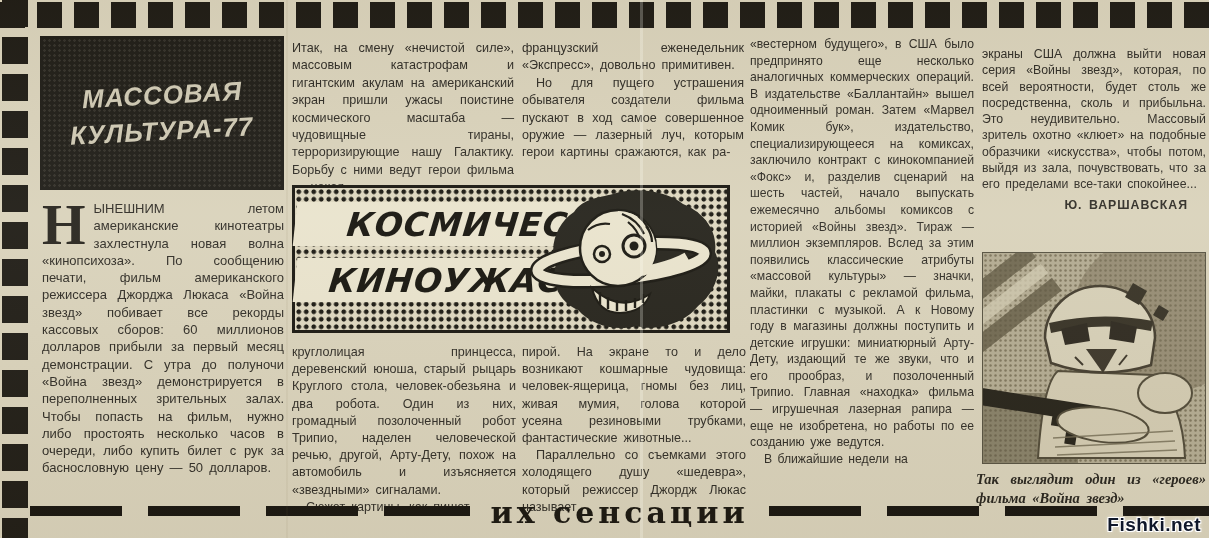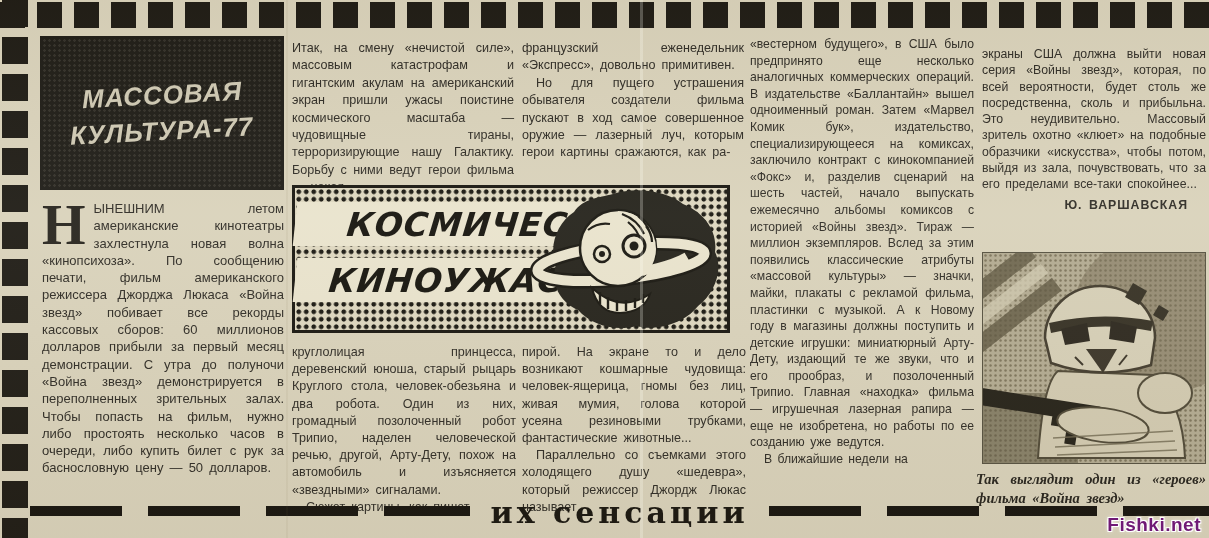--- a/index.html
+++ b/index.html
@@ -88,21 +88,21 @@
     flex:1;height:10px;
     background:repeating-linear-gradient(90deg,#16130e 0 92px,transparent 92px 118px);
   }
   .footer-label{
     margin:0 20px;font-family:"DejaVu Serif",serif;font-weight:bold;
     font-size:30px;color:#17140e;letter-spacing:4px;line-height:30px;transform:translateY(2px);
     white-space:nowrap;
   }
   .watermark{
     position:absolute;right:8px;bottom:2px;z-index:60;
-    font-weight:bold;font-size:19px;color:#701a75;letter-spacing:.5px;
+    font-weight:bold;font-size:19px;color:#0f172a;letter-spacing:.5px;
     text-shadow:-1px -1px 0 #fff,1px -1px 0 #fff,-1px 1px 0 #fff,1px 1px 0 #fff,0 0 4px #fff;
   }
 </style>
 </head>
 <body>
 
 <div class="strip-top"></div>
 <div class="strip-left"></div>
 
 <div class="masthead">

